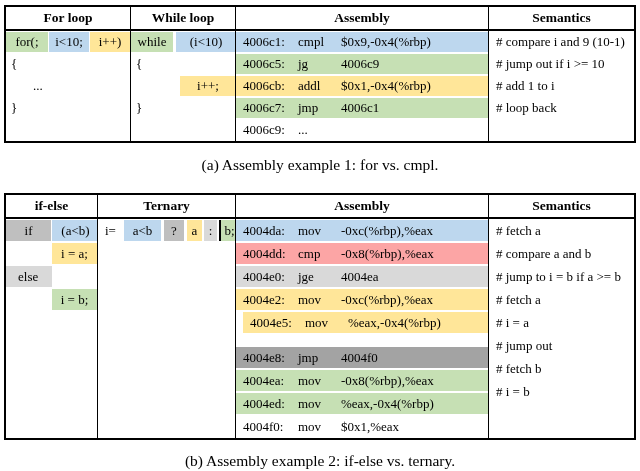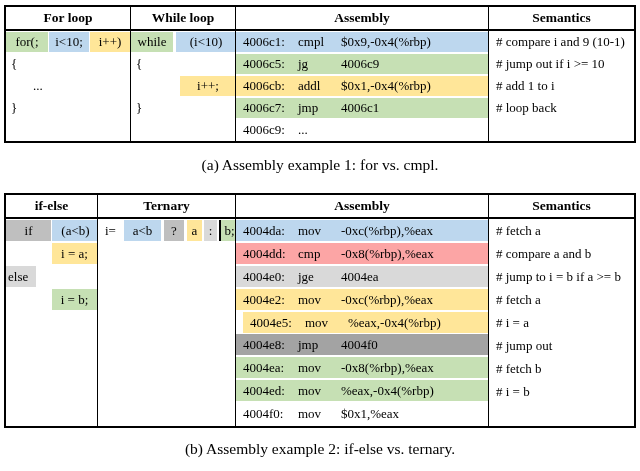--- a/index.html
+++ b/index.html
@@ -104,21 +104,21 @@
         <div class="hrow">
           <div class="hcell first" style="width: 91px;">if-else</div>
           <div class="hcell" style="width: 138px;">Ternary</div>
           <div class="hcell" style="width: 253px;">Assembly</div>
           <div class="hcell" style="width: 146px;">Semantics</div>
         </div>
         <div class="tbody">
           <div class="col first" style="width: 91px;">
             <div class="rslot" style="height: 23px;"><span class="seg" style="height: 21px; line-height: 21px; margin-top: 1px; width: 45px; background: rgb(191, 191, 191);">if</span><span class="seg" style="height: 21px; line-height: 21px; margin-top: 1px; width: 47px; margin-left: 1px; background: rgb(189, 215, 238);">(a&lt;b)</span></div>
             <div class="rslot" style="height: 23px;"><span class="seg" style="height: 21px; line-height: 21px; margin-top: 1px; width: 45px; margin-left: 46px; background: rgb(255, 230, 153);">i = a;</span></div>
-            <div class="rslot" style="height: 23px;"><span class="seg" style="height: 21px; line-height: 21px; margin-top: 1px; width: 30px; padding-left: 2px; text-align: left; background: rgb(217, 217, 217);">else</span></div>
+            <div class="rslot" style="height: 23px;"><span class="seg" style="height: 21px; line-height: 21px; margin-top: 1px; width: 46px; padding-left: 12px; text-align: left; background: rgb(217, 217, 217);">else</span></div>
             <div class="rslot" style="height: 23px;"><span class="seg" style="height: 21px; line-height: 21px; margin-top: 1px; width: 45px; margin-left: 46px; background: rgb(198, 224, 180);">i = b;</span></div>
             <div class="rslot" style="height: 23px;"></div>
             <div class="rslot" style="height: 23px;"></div>
             <div class="rslot" style="height: 23px;"></div>
             <div class="rslot" style="height: 23px;"></div>
             <div class="rslot" style="height: 23px;"></div>
           </div>
           <div class="col" style="width: 138px;">
             <div class="rslot" style="height: 23px;"><span class="seg plain" style="height: 21px; line-height: 21px; margin-top: 1px; width: 25px; padding-left: 7px;">i=</span><span class="seg" style="height: 21px; line-height: 21px; margin-top: 1px; width: 37px; margin-left: 1px; background: rgb(189, 215, 238);">a&lt;b</span><span class="seg" style="height: 21px; line-height: 21px; margin-top: 1px; width: 20px; margin-left: 3px; background: rgb(191, 191, 191);">?</span><span class="seg" style="height: 21px; line-height: 21px; margin-top: 1px; width: 15px; margin-left: 3px; background: rgb(255, 230, 153);">a</span><span class="seg" style="height: 21px; line-height: 21px; margin-top: 1px; width: 13px; margin-left: 2px; background: rgb(217, 217, 217);">:</span><span class="seg" style="height: 21px; line-height: 21px; margin-top: 1px; width: 19px; margin-left: 2px; background: rgb(198, 224, 180); border-left: 2px solid rgb(0, 0, 0);">b;</span></div>
             <div class="rslot" style="height: 23px;"></div>
@@ -136,21 +136,21 @@
             </div>
             <div class="rslot" style="height: 23px;">
               <div class="asmrow" style="height: 21px; line-height: 21px; margin-top: 1px; background: #fca5a5;"><span class="addr">4004dd:</span><span class="mn">cmp</span><span class="op">-0x8(%rbp),%eax</span></div>
             </div>
             <div class="rslot" style="height: 23px;">
               <div class="asmrow" style="height: 21px; line-height: 21px; margin-top: 1px; background: rgb(217, 217, 217);"><span class="addr">4004e0:</span><span class="mn">jge</span><span class="op">4004ea</span></div>
             </div>
             <div class="rslot" style="height: 23px;">
               <div class="asmrow" style="height: 21px; line-height: 21px; margin-top: 1px; background: rgb(255, 230, 153);"><span class="addr">4004e2:</span><span class="mn">mov</span><span class="op">-0xc(%rbp),%eax</span></div>
             </div>
-            <div class="rslot" style="height: 22px; padding-left: 7px;">
+            <div class="rslot" style="height: 35px; padding-left: 7px;">
               <div class="asmrow" style="height: 21px; line-height: 21px; margin-top: 1px; background: rgb(255, 230, 153);"><span class="addr">4004e5:</span><span class="mn">mov</span><span class="op">%eax,-0x4(%rbp)</span></div>
             </div>
             <div class="rslot" style="height: 23px;">
               <div class="asmrow" style="height: 21px; line-height: 21px; margin-top: 1px; background: #a3a3a3;"><span class="addr">4004e8:</span><span class="mn">jmp</span><span class="op">4004f0</span></div>
             </div>
             <div class="rslot" style="height: 23px;">
               <div class="asmrow" style="height: 21px; line-height: 21px; margin-top: 1px; background: rgb(198, 224, 180);"><span class="addr">4004ea:</span><span class="mn">mov</span><span class="op">-0x8(%rbp),%eax</span></div>
             </div>
             <div class="rslot" style="height: 23px;">
               <div class="asmrow" style="height: 21px; line-height: 21px; margin-top: 1px; background: rgb(198, 224, 180);"><span class="addr">4004ed:</span><span class="mn">mov</span><span class="op">%eax,-0x4(%rbp)</span></div>

